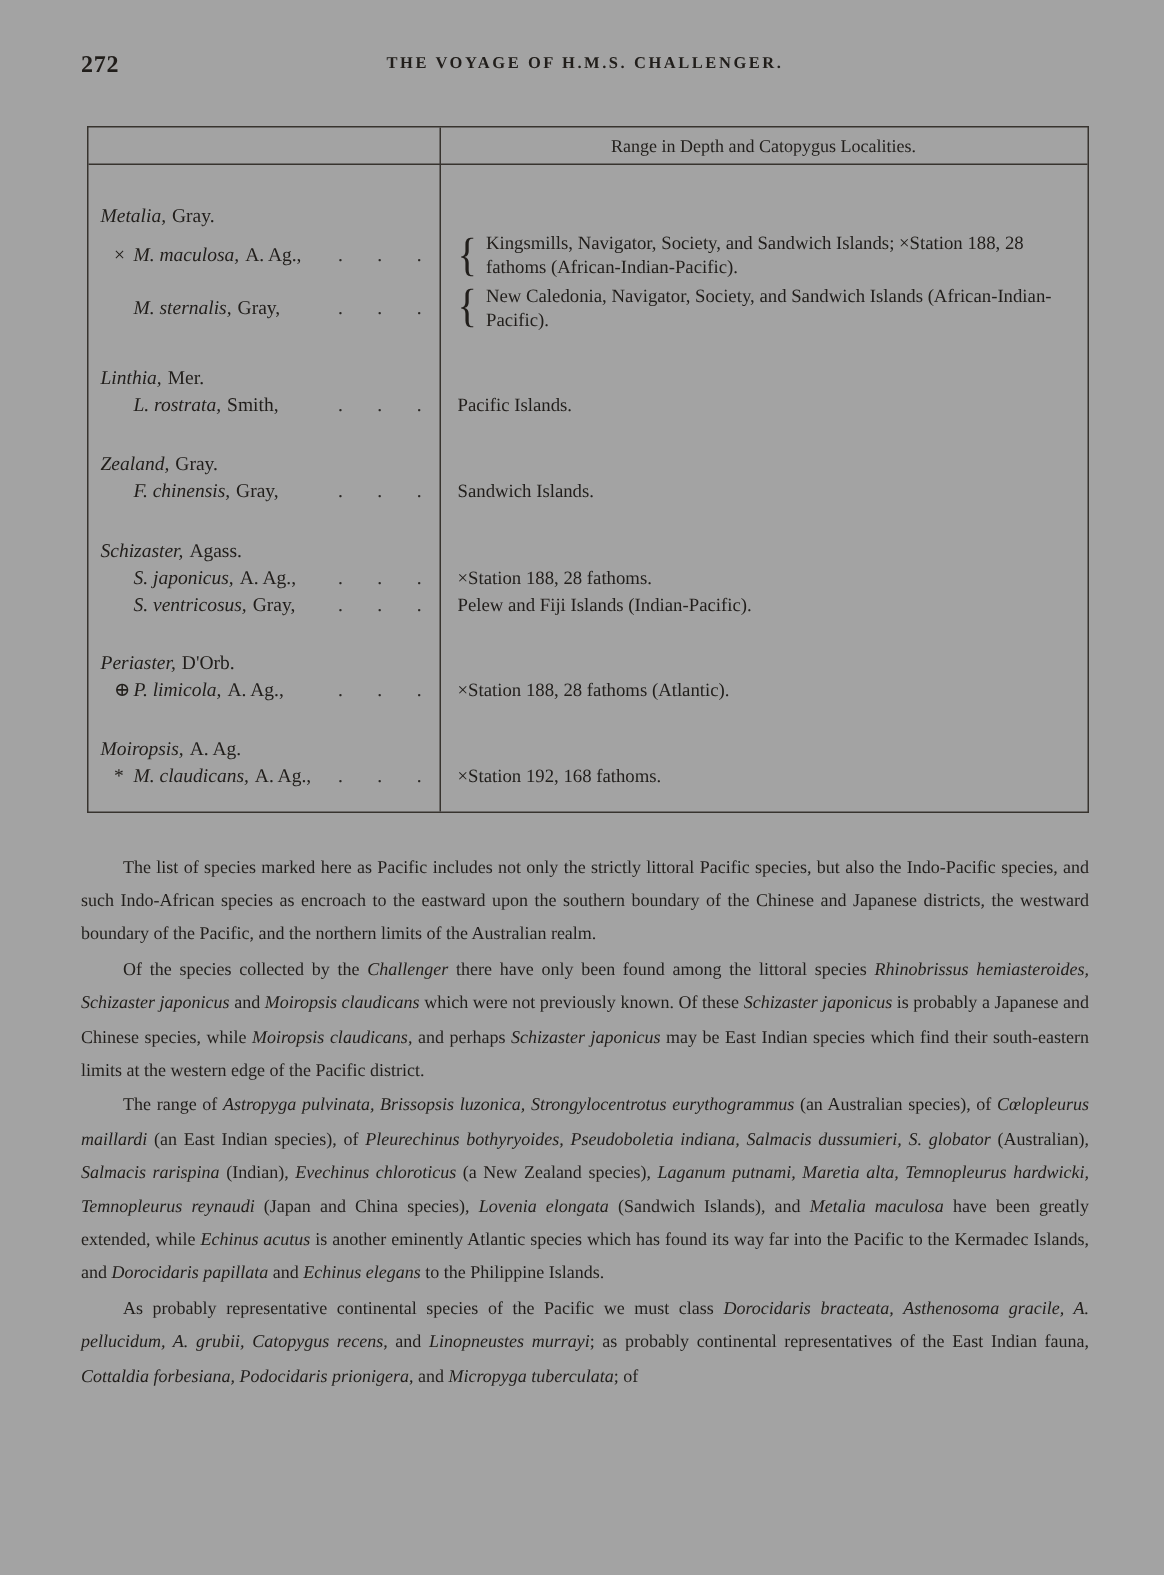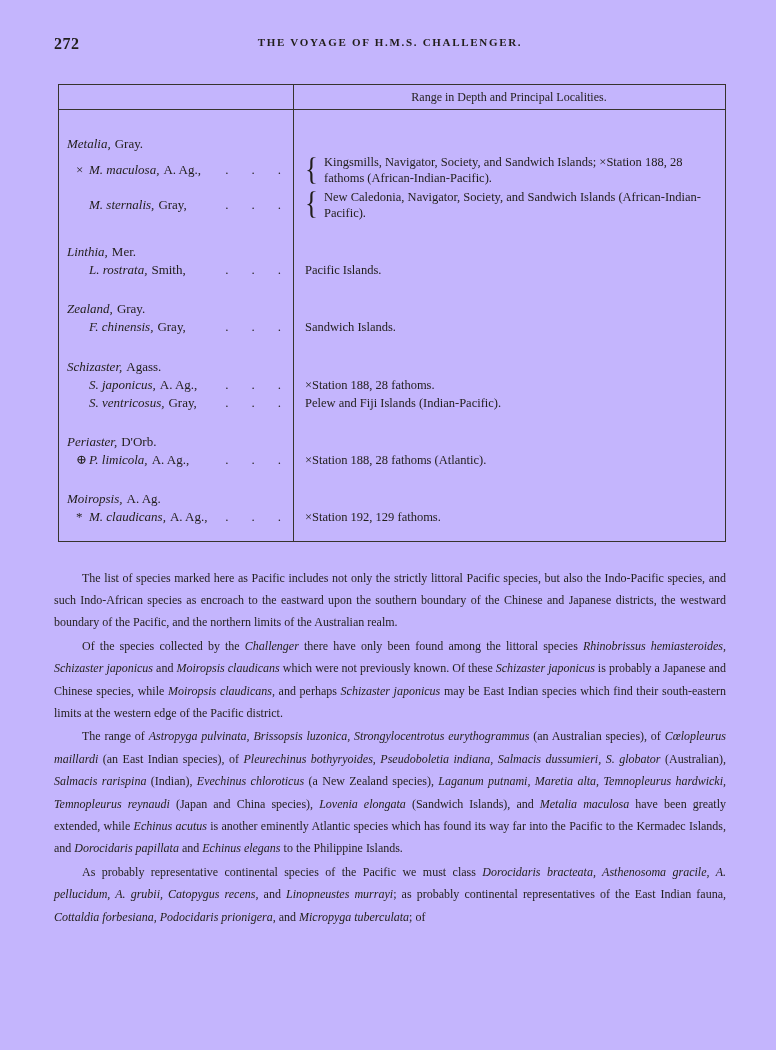--- a/index.html
+++ b/index.html
@@ -1,18 +1,18 @@
 <!DOCTYPE html>
 <html><head>
 <meta charset="utf-8">
 <style>
   * { margin:0; padding:0; box-sizing:border-box; }
   html,body { background:#e9e7e3; }
   .page {
-    width:776px; height:1050px; margin:0 auto; background:#c4b5fd;
+    width:776px; height:1050px; margin:0 auto; background:#a3a3a3;
     font-family:"Liberation Serif","DejaVu Serif",serif; color:#211e1b;
     padding:34px 50px 0 54px; position:relative; overflow:hidden;
   }
   .page-header { position:relative; height:24px; }
   .page-num { position:absolute; left:0; top:1px; font-weight:bold; font-size:16px; letter-spacing:.5px; }
   .running-title { display:block; text-align:center; font-weight:bold; font-size:11px; letter-spacing:1.7px; padding-top:2px; }
 
   .rtable { margin:26px 0 0 4px; border:1.5px solid #37332e; position:relative; }
   .t-divider { position:absolute; left:234px; top:0; bottom:0; width:1px; background:#37332e; }
   .t-head { display:flex; border-bottom:1px solid #37332e; }
@@ -43,21 +43,21 @@
 
   <div class="page-header">
     <span class="page-num">272</span>
     <span class="running-title">THE VOYAGE OF H.M.S. CHALLENGER.</span>
   </div>
 
   <div class="rtable">
     <div class="t-divider"></div>
     <div class="t-head">
       <div class="t-head-left"></div>
-      <div class="t-head-right">Range in Depth and Principal Localities.</div>
+      <div class="t-head-right">Range in Depth and Catopygus Localities.</div>
     </div>
     <div class="t-body">
 
       <div class="t-row genus-row">
         <div class="cell-l">
           <span class="genus">Metalia,</span>
           <span class="auth">Gray.</span>
         </div>
         <div class="cell-r"></div>
       </div>
@@ -181,21 +181,21 @@
         <div class="cell-r"></div>
       </div>
       <div class="t-row species-row">
         <div class="cell-l">
           <span class="marker">*</span>
             <span class="sp-name">M. claudicans,</span>
           <span class="auth">A. Ag.,</span>
           <span class="dots">.    .    .</span>
         </div>
         <div class="cell-r">
-          <span class="range">×Station 192, 129 fathoms.</span>
+          <span class="range">×Station 192, 168 fathoms.</span>
         </div>
       </div>
 
     </div>
   </div>
 
   <div class="body-text">
 
     <p class="para"><span>The list of species marked here as Pacific includes not only the strictly littoral Pacific species, but also the Indo-Pacific species, and such Indo-African species as encroach to the eastward upon the southern boundary of the Chinese and Japanese districts, the westward boundary of the Pacific, and the northern limits of the Australian realm.</span></p>
 

